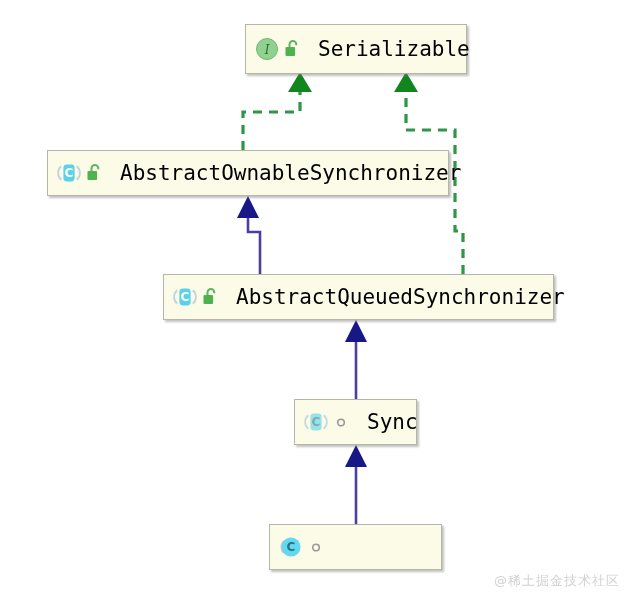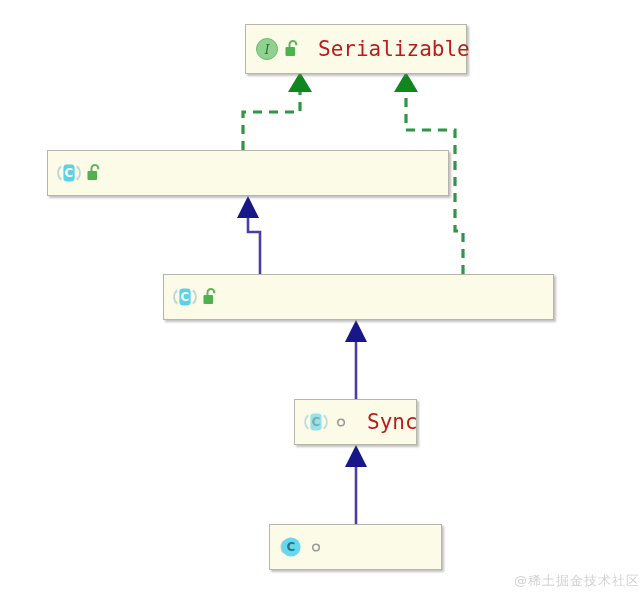--- a/index.html
+++ b/index.html
@@ -33,21 +33,21 @@
     border: 1px solid #b6b6a8;
     box-shadow: 2px 2px 2px rgba(120,120,120,0.45);
     display: flex;
     align-items: center;
     padding: 0 14px 0 9px;
     z-index: 5;
   }
   .node-label {
     font-family: "DejaVu Sans Mono", "Liberation Mono", monospace;
     font-size: 21px;
-    color: #b91c1c;
+    color: #000000;
     white-space: nowrap;
     letter-spacing: 0px;
   }
 
   
   .icon-wrap {
     display: flex;
     align-items: center;
     flex: 0 0 auto;
   }
@@ -69,21 +69,21 @@
     align-items: center;
     justify-content: center;
   }
   .vis-icon svg { display: block; }
 
   .gap-after-icons { width: 6px; }
 
   
   #watermark {
     position: absolute;
-    right: 0;
+    right: 20px;
     bottom: 14px;
     font-family: "DejaVu Sans", "Liberation Sans", sans-serif;
     font-size: 13px;
     color: #d2d2d2;
     letter-spacing: 1px;
     user-select: none;
     z-index: 8;
   }
 </style>
 </head>
@@ -163,40 +163,42 @@
         </svg>
       </span>
       <span class="vis-icon">
         <svg width="17" height="20" viewBox="0 0 17 20">
           <path d="M5.5 8 V5.4 A3.4 3.4 0 0 1 12.3 5.4 V6.3" fill="none" stroke="#5fb45f" stroke-width="2"></path>
           <rect x="1.5" y="8" width="9.6" height="9" rx="1.1" fill="#4fb24f"></rect>
         </svg>
       </span>
       <span class="gap-after-icons"></span>
     </span>
+    <span class="node-label">AbstractOwnableSynchronizer</span>
   </div>
 
   <div class="node" style="left:163px; top:274px; width:391px; height:46px;">
     <span class="icon-wrap">
       <span class="type-icon">
         <svg width="24" height="24" viewBox="0 0 24 24">
           <path d="M4.2 5.2 A9 9 0 0 0 4.2 18.8" fill="none" stroke="#a9c8d6" stroke-width="1.8" opacity="0.75"></path>
           <path d="M19.8 5.2 A9 9 0 0 1 19.8 18.8" fill="none" stroke="#a9c8d6" stroke-width="1.8" opacity="0.75"></path>
           <rect x="6.4" y="3.6" width="11.2" height="16.8" rx="3.4" fill="#5ad2e8"></rect>
           <text x="12" y="16.3" text-anchor="middle" font-family="DejaVu Sans, Liberation Sans, sans-serif" font-size="12" font-weight="bold" fill="#ffffff">C</text>
         </svg>
       </span>
       <span class="vis-icon">
         <svg width="17" height="20" viewBox="0 0 17 20">
           <path d="M5.5 8 V5.4 A3.4 3.4 0 0 1 12.3 5.4 V6.3" fill="none" stroke="#5fb45f" stroke-width="2"></path>
           <rect x="1.5" y="8" width="9.6" height="9" rx="1.1" fill="#4fb24f"></rect>
         </svg>
       </span>
       <span class="gap-after-icons"></span>
     </span>
+    <span class="node-label">AbstractQueuedSynchronizer</span>
   </div>
 
   <div class="node" style="left:294px; top:399px; width:123px; height:46px;">
     <span class="icon-wrap">
       <span class="type-icon">
         <svg width="24" height="24" viewBox="0 0 24 24" opacity="0.62">
           <path d="M4.2 5.2 A9 9 0 0 0 4.2 18.8" fill="none" stroke="#a9c8d6" stroke-width="1.8"></path>
           <path d="M19.8 5.2 A9 9 0 0 1 19.8 18.8" fill="none" stroke="#a9c8d6" stroke-width="1.8"></path>
           <rect x="6.4" y="3.6" width="11.2" height="16.8" rx="3.4" fill="#5ad2e8"></rect>
           <text x="12" y="16.3" text-anchor="middle" font-family="DejaVu Sans, Liberation Sans, sans-serif" font-size="12" font-weight="bold" fill="#2a7c8c">C</text>

